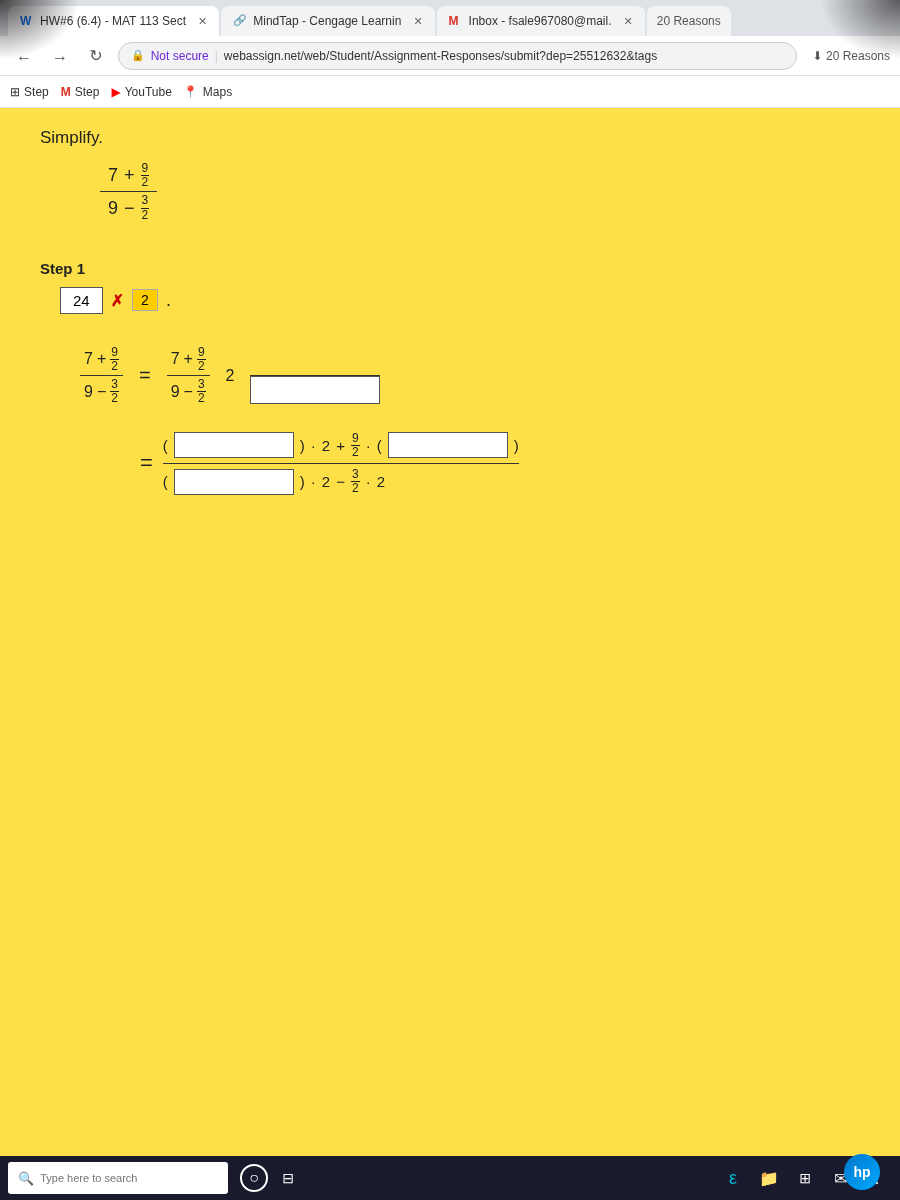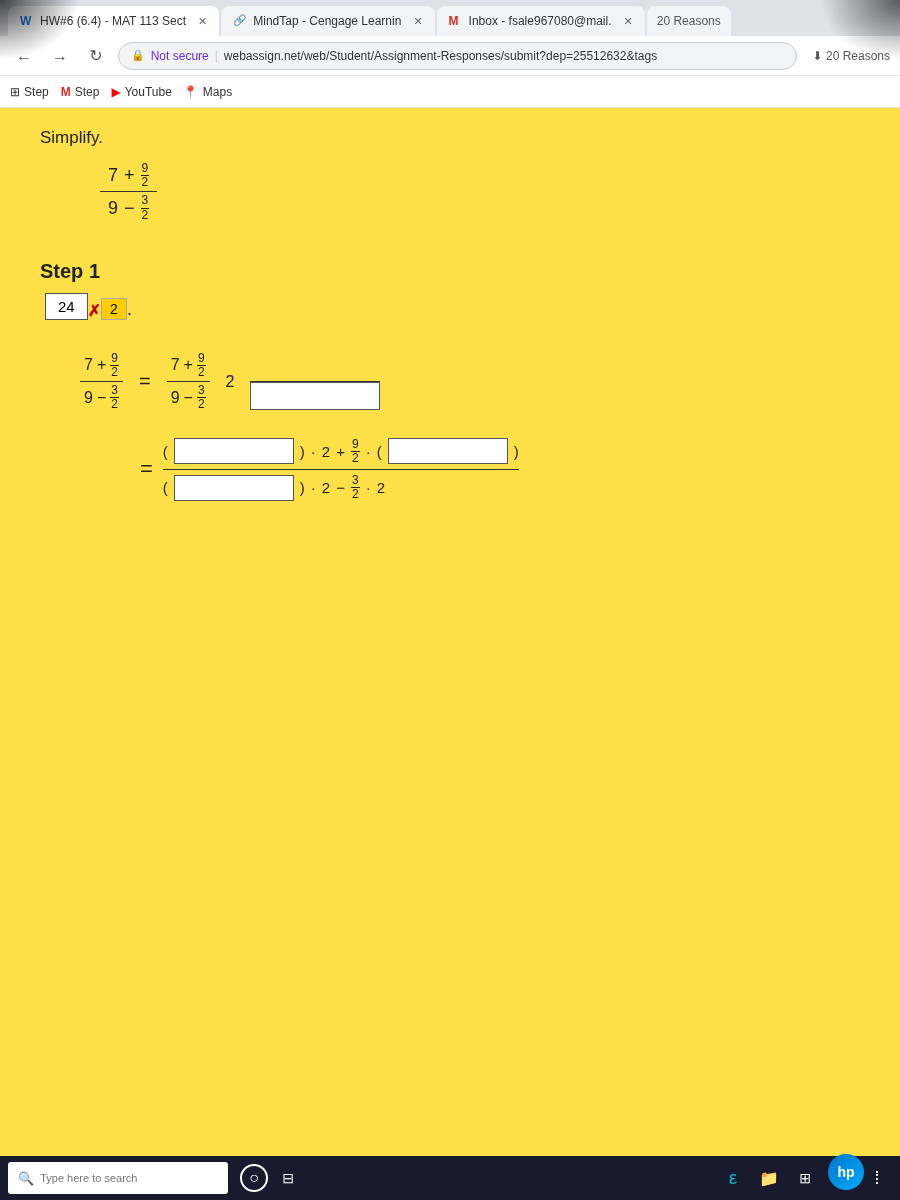--- a/index.html
+++ b/index.html
@@ -149,21 +149,21 @@
       position: relative;
     }
 
     .simplify-label {
       font-size: 17px;
       color: #222;
       margin-bottom: 12px;
     }
 
     .step-header {
-      font-size: 20px;
+      font-size: 15px;
       font-weight: bold;
       color: #222;
       margin: 36px 0 10px 0;
     }
 
     .step2-header {
       background: #1565c0;
       color: #fff;
       font-size: 15px;
       font-weight: bold;
@@ -174,23 +174,23 @@
     }
 
     .lcm-text {
       font-size: 15px;
       color: #222;
       margin-bottom: 12px;
     }
 
     .lcm-answer-area {
       display: flex;
-      align-items: flex-end;
-      gap: 0;
-      margin-left: 5px;
+      align-items: center;
+      gap: 8px;
+      margin-left: 20px;
     }
 
     .answer-box {
       border: 1px solid #555;
       padding: 4px 12px;
       font-size: 15px;
       background: #fff;
       min-width: 40px;
       text-align: center;
     }
@@ -305,21 +305,21 @@
       border-radius: 50%;
       background: linear-gradient(135deg, #0076cc, #00aaff);
       display: flex;
       align-items: center;
       justify-content: center;
       color: #fff;
       font-size: 14px;
       font-weight: bold;
       position: absolute;
       bottom: 10px;
-      right: 36px;
+      right: 20px;
     }
 
     
     .dark-corner-tl {
       position: absolute;
       top: 0; left: 0;
       width: 80px; height: 60px;
       background: radial-gradient(ellipse at top left, rgba(0,0,0,0.7) 0%, transparent 70%);
       pointer-events: none;
       z-index: 100;

